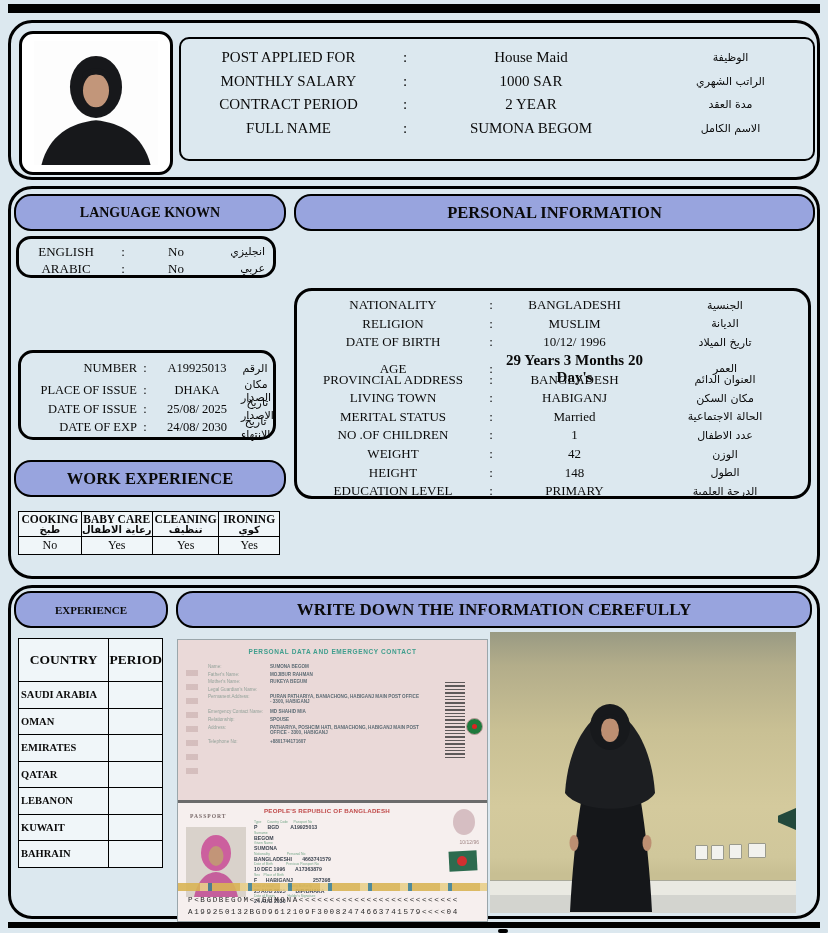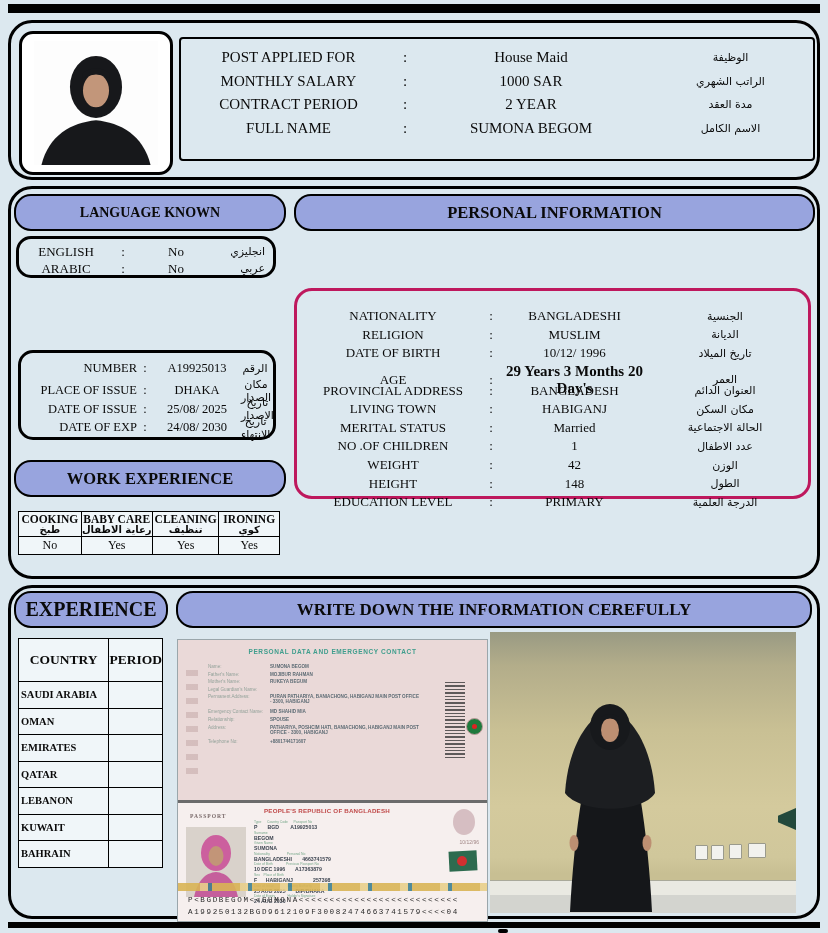--- a/index.html
+++ b/index.html
@@ -17,41 +17,41 @@
   .s3 { left:8px; top:585px; width:806px; height:328px; }
 
   .pill { position:absolute; background:#98a4de; border:2.2px solid #000; border-radius:17px;
           display:flex; align-items:center; justify-content:center; font-weight:bold; }
 
   
   .photo-box { position:absolute; left:8px; top:8px; width:148px; height:138px;
                border:3px solid #000; border-radius:14px; background:#fff; overflow:hidden; }
   .photo-box svg { position:absolute; left:12px; top:7px; width:124px; height:124px; }
   .info-box { position:absolute; left:168px; top:14px; width:636px; height:124px;
-              border:2.6px solid #000; border-radius:4px; padding-top:7px; box-sizing:border-box; }
+              border:2.6px solid #000; border-radius:10px; padding-top:7px; box-sizing:border-box; }
   .h-row { display:grid; grid-template-columns:215px 18px 1fr 165px; align-items:center; height:23.5px; font-size:15px; }
   .h-row .lbl,.h-row .val,.h-row .ar,.h-row .col { text-align:center; }
 
   
   .ar { font-family:"DejaVu Sans",sans-serif; font-size:11px; }
 
   .lang-box { position:absolute; left:5px; top:47px; width:260px; height:42px;
               border:3.2px solid #000; border-radius:15px; padding-top:4px; box-sizing:border-box; }
   .l-row { display:grid; grid-template-columns:86px 28px 78px 1fr; align-items:center; height:17px; font-size:13px; padding:0 8px 0 4px; }
   .l-row .lbl,.l-row .col,.l-row .val { text-align:center; }
   .l-row .ar { text-align:right; }
 
   .pd-box { position:absolute; left:7px; top:161px; width:258px; height:90px;
             border:3.2px solid #000; border-radius:15px; padding-top:6px; box-sizing:border-box; }
   .pd-row { display:grid; grid-template-columns:112px 16px 88px 1fr; align-items:center; height:18.5px; font-size:12.5px; padding:0 4px; }
   .pd-row .lbl { text-align:right; } .pd-row .col { text-align:center; }
   .pd-row .val { text-align:center; } .pd-row .ar { text-align:center; }
 
   .pi-box { position:absolute; left:283px; top:99px; width:517px; height:211px;
-            border:3px solid #be185d; border-radius:18px; padding-top:16px; box-sizing:border-box; }
+            border:3px solid #000000; border-radius:18px; padding-top:5px; box-sizing:border-box; }
   .pi-row { display:grid; grid-template-columns:180px 16px 1fr 150px; align-items:center; height:18.6px; font-size:13px; padding:0 8px 0 6px; }
   .pi-row .lbl,.pi-row .col,.pi-row .val,.pi-row .ar { text-align:center; }
 
   
   table { border-collapse:collapse; background:#f0f6f9; }
   .wtable { position:absolute; left:7px; top:322px; width:262px; }
   .wtable th,.wtable td { border:1.7px solid #000; text-align:center; padding:0; }
   .wtable th { font-size:11.5px; line-height:1.08; padding-top:1px; }
   .wtable th .ar { font-size:10px; font-weight:bold; display:block; }
   .wtable td { font-size:12px; height:17px; }
@@ -303,21 +303,21 @@
         <span class="lbl">EDUCATION LEVEL</span>
         <span class="col">:</span>
         <span class="val">PRIMARY</span>
         <span class="ar" dir="rtl">الدرجة العلمية</span>
       </div>
     </div>
   </section>
 
   <section class="frame s3">
 
-    <div class="pill" style="left:3px; top:3px; width:150px; height:33px; font-size:20px;">
+    <div class="pill" style="left:3px; top:3px; width:150px; height:33px; font-size:11px;">
       <span>EXPERIENCE</span>
     </div>
 
     <table class="ctable">
       <tbody>
           <tr>
         <th style="width:100px;">COUNTRY</th>
         <th style="width:45px;">PERIOD</th>
       </tr>
       <tr>

